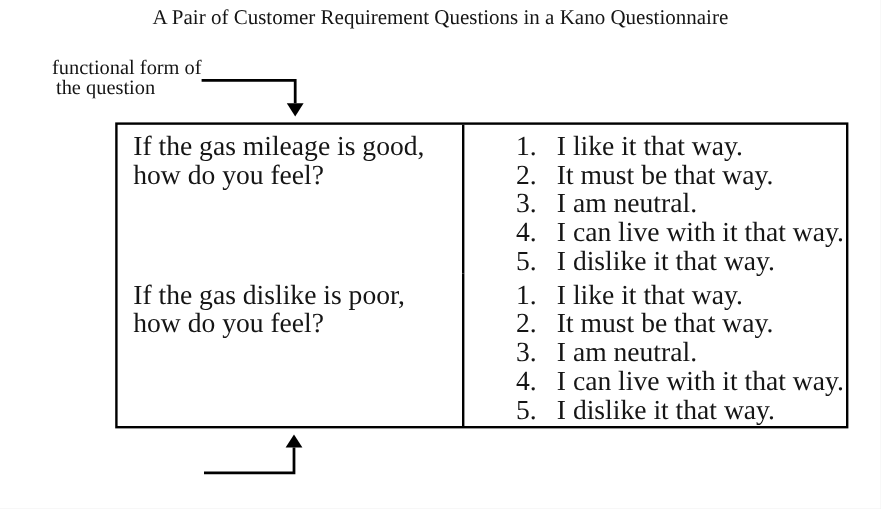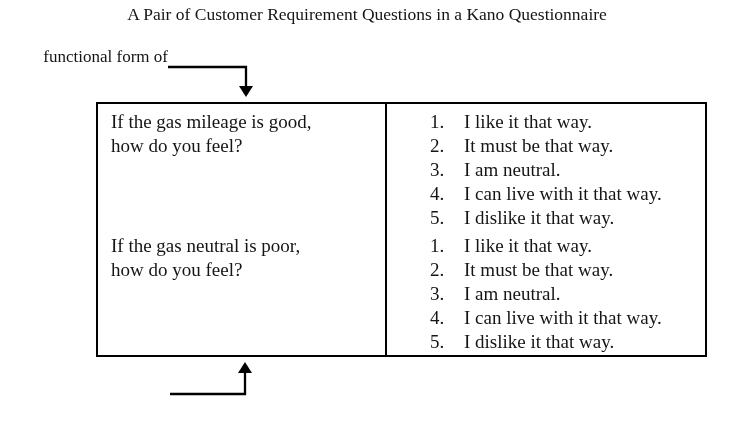--- a/index.html
+++ b/index.html
@@ -31,21 +31,21 @@
   .kano-table{
     position:absolute;left:96px;top:102px;
     width:611px;height:255px;
     box-sizing:border-box;
     border:2.5px solid #000;
     display:grid;
     grid-template-columns:289px 1fr;
     grid-template-rows:123.5px 1fr;
     background:#fff;
   }
-  .cell{box-sizing:border-box;font-size:19px;}
+  .cell{box-sizing:border-box;font-size:23px;}
   .cell-q{border-right:2px solid #000;padding:6px 6px 0 13px;}
   .cell-q .qline{line-height:24px;white-space:nowrap;}
   .cell-opts{padding:6px 19px 0 43px;}
   
   .opt{line-height:24px;white-space:nowrap;}
   .opt .num{display:inline-block;width:34px;}
   
   .arrow-layer{
     position:absolute;left:0;top:0;width:734px;height:424px;
     pointer-events:none;
@@ -53,20 +53,21 @@
 </style>
 </head>
 <body>
 
 <div class="page">
 
   <div class="title">A Pair of Customer Requirement Questions in a Kano Questionnaire</div>
 
   <div class="corner-label label-functional">
     <span class="l1">functional form of</span>
+    <span class="l2">the question</span>
   </div>
 
 
   <svg class="arrow-layer" viewBox="0 0 734 424" aria-hidden="true">
     <g>
       <path d="M168 67 H246 V86" fill="none" stroke="#000" stroke-width="2.3"></path>
       <polygon points="239,86 253,86 246,97" fill="#000"></polygon>
     </g>
     <g>
       <path d="M170 394 H245 V373" fill="none" stroke="#000" stroke-width="2.3"></path>
@@ -92,21 +93,21 @@
       </div>
       <div class="opt">
         <span class="num">4.</span><span>I can live with it that way.</span>
       </div>
       <div class="opt">
         <span class="num">5.</span><span>I dislike it that way.</span>
       </div>
     </div>
 
     <div class="cell cell-q row-bottom">
-      <div class="qline">If the gas neutral is poor,</div>
+      <div class="qline">If the gas dislike is poor,</div>
       <div class="qline">how do you feel?</div>
     </div>
     <div class="cell cell-opts row-bottom">
       <div class="opt">
         <span class="num">1.</span><span>I like it that way.</span>
       </div>
       <div class="opt">
         <span class="num">2.</span><span>It must be that way.</span>
       </div>
       <div class="opt">

